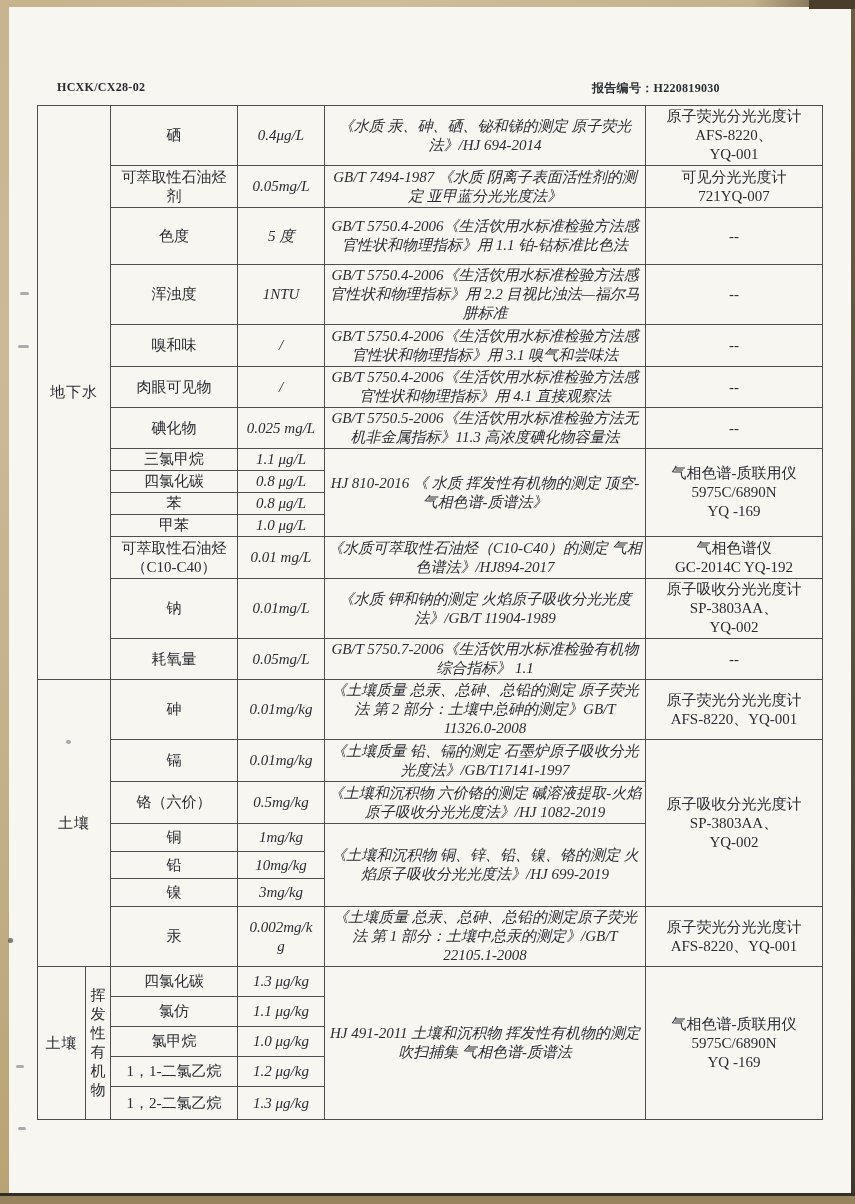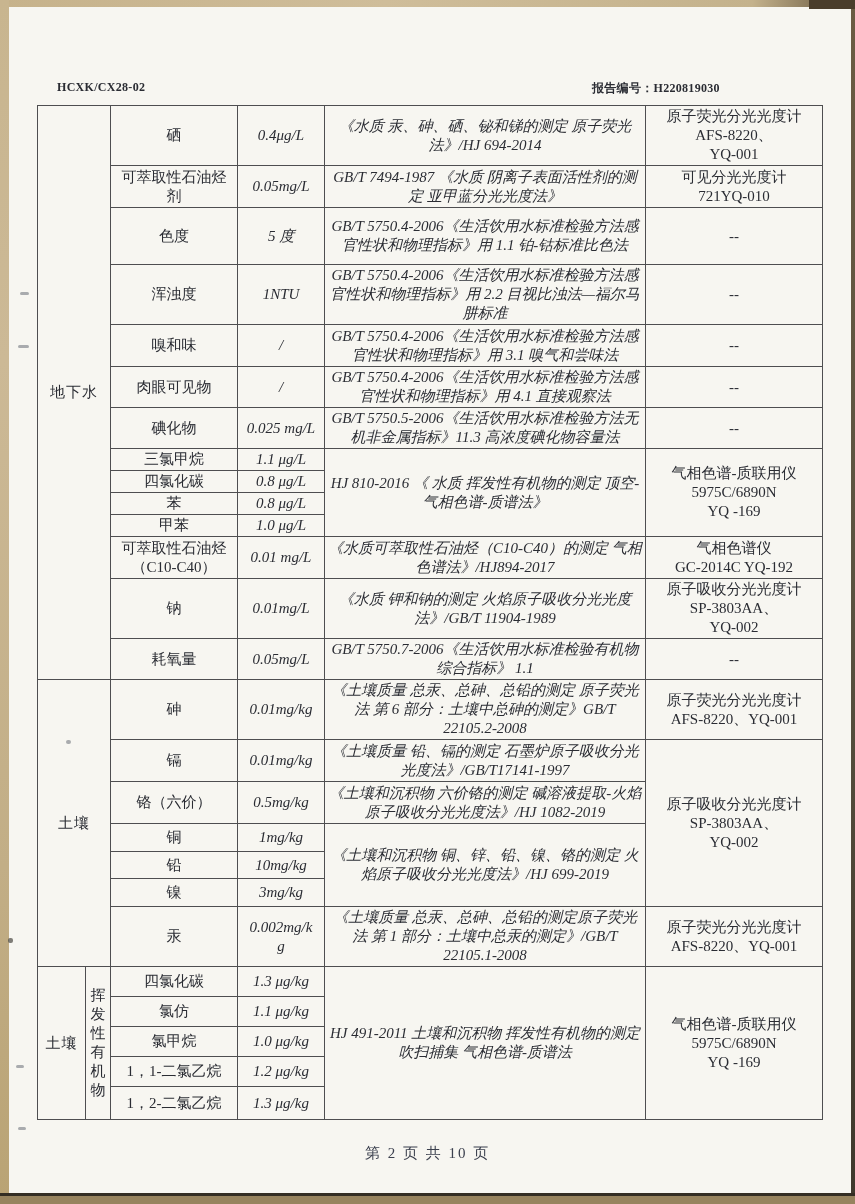--- a/index.html
+++ b/index.html
@@ -73,21 +73,21 @@
           <td class="instr">原子荧光分光光度计
 AFS-8220、
 YQ-001</td>
         </tr>
         <tr style="height: 42px;">
           <td class="param">可萃取性石油烃
 剂</td>
           <td class="limit">0.05mg/L</td>
           <td class="method">GB/T 7494-1987 《水质 阴离子表面活性剂的测定 亚甲蓝分光光度法》</td>
           <td class="instr">可见分光光度计
-721YQ-010</td>
+721YQ-007</td>
         </tr>
         <tr style="height: 57px;">
           <td class="param">色度</td>
           <td class="limit">5 度</td>
           <td class="method">GB/T 5750.4-2006《生活饮用水标准检验方法感官性状和物理指标》用 1.1 铂-钴标准比色法</td>
           <td class="instr">--</td>
         </tr>
         <tr style="height: 58px;">
           <td class="param">浑浊度</td>
           <td class="limit">1NTU</td>
@@ -151,21 +151,21 @@
         <tr style="height: 36px;">
           <td class="param">耗氧量</td>
           <td class="limit">0.05mg/L</td>
           <td class="method">GB/T 5750.7-2006《生活饮用水标准检验有机物综合指标》 1.1</td>
           <td class="instr">--</td>
         </tr>
         <tr style="height: 58px;">
           <td rowspan="7" colspan="2" class="cat">土壤</td>
           <td class="param">砷</td>
           <td class="limit">0.01mg/kg</td>
-          <td class="method">《土壤质量 总汞、总砷、总铅的测定 原子荧光法 第 6 部分：土壤中总砷的测定》GB/T 22105.2-2008</td>
+          <td class="method">《土壤质量 总汞、总砷、总铅的测定 原子荧光法 第 2 部分：土壤中总砷的测定》GB/T 11326.0-2008</td>
           <td class="instr">原子荧光分光光度计
 AFS-8220、YQ-001</td>
         </tr>
         <tr style="height: 42px;">
           <td class="param">镉</td>
           <td class="limit">0.01mg/kg</td>
           <td class="method">《土壤质量 铅、镉的测定 石墨炉原子吸收分光光度法》/GB/T17141-1997</td>
           <td rowspan="5" class="instr">原子吸收分光光度计
 SP-3803AA、
 YQ-002</td>
@@ -223,21 +223,20 @@
           <td class="param">1，1-二氯乙烷</td>
           <td class="limit">1.2 μg/kg</td>
         </tr>
         <tr style="height: 33px;">
           <td class="param">1，2-二氯乙烷</td>
           <td class="limit">1.3 μg/kg</td>
         </tr>
       </tbody>
   </table>
 
-  <div class="footer">第 2 页 共 10 页</div>
 
   <div class="speck" style="left:20px;top:292px;width:9px;height:3px;"></div>
   <div class="speck" style="left:18px;top:345px;width:11px;height:3px;"></div>
   <div class="speck" style="left:66px;top:740px;width:5px;height:4px;"></div>
   <div class="speck" style="left:16px;top:1065px;width:8px;height:3px;"></div>
   <div class="speck" style="left:18px;top:1127px;width:8px;height:3px;"></div>
   <div class="speck" style="left:8px;top:938px;width:5px;height:5px;background:#4c4a44;"></div>
 
   <div class="edge-bottom"></div>
 </div>

